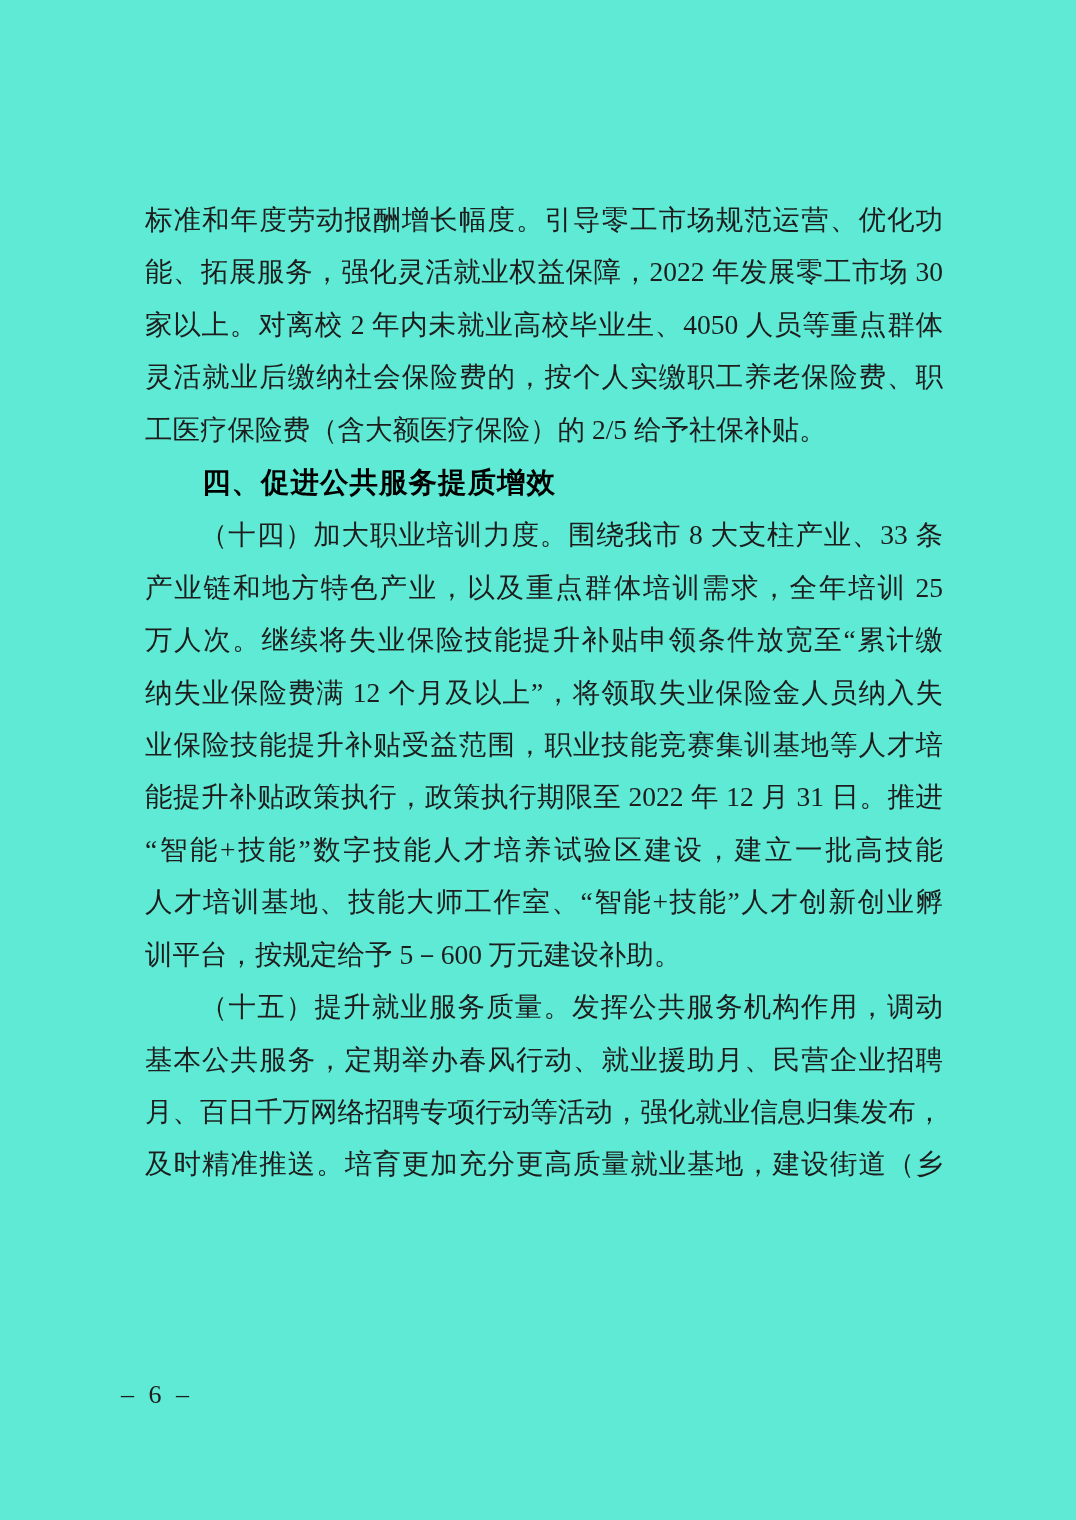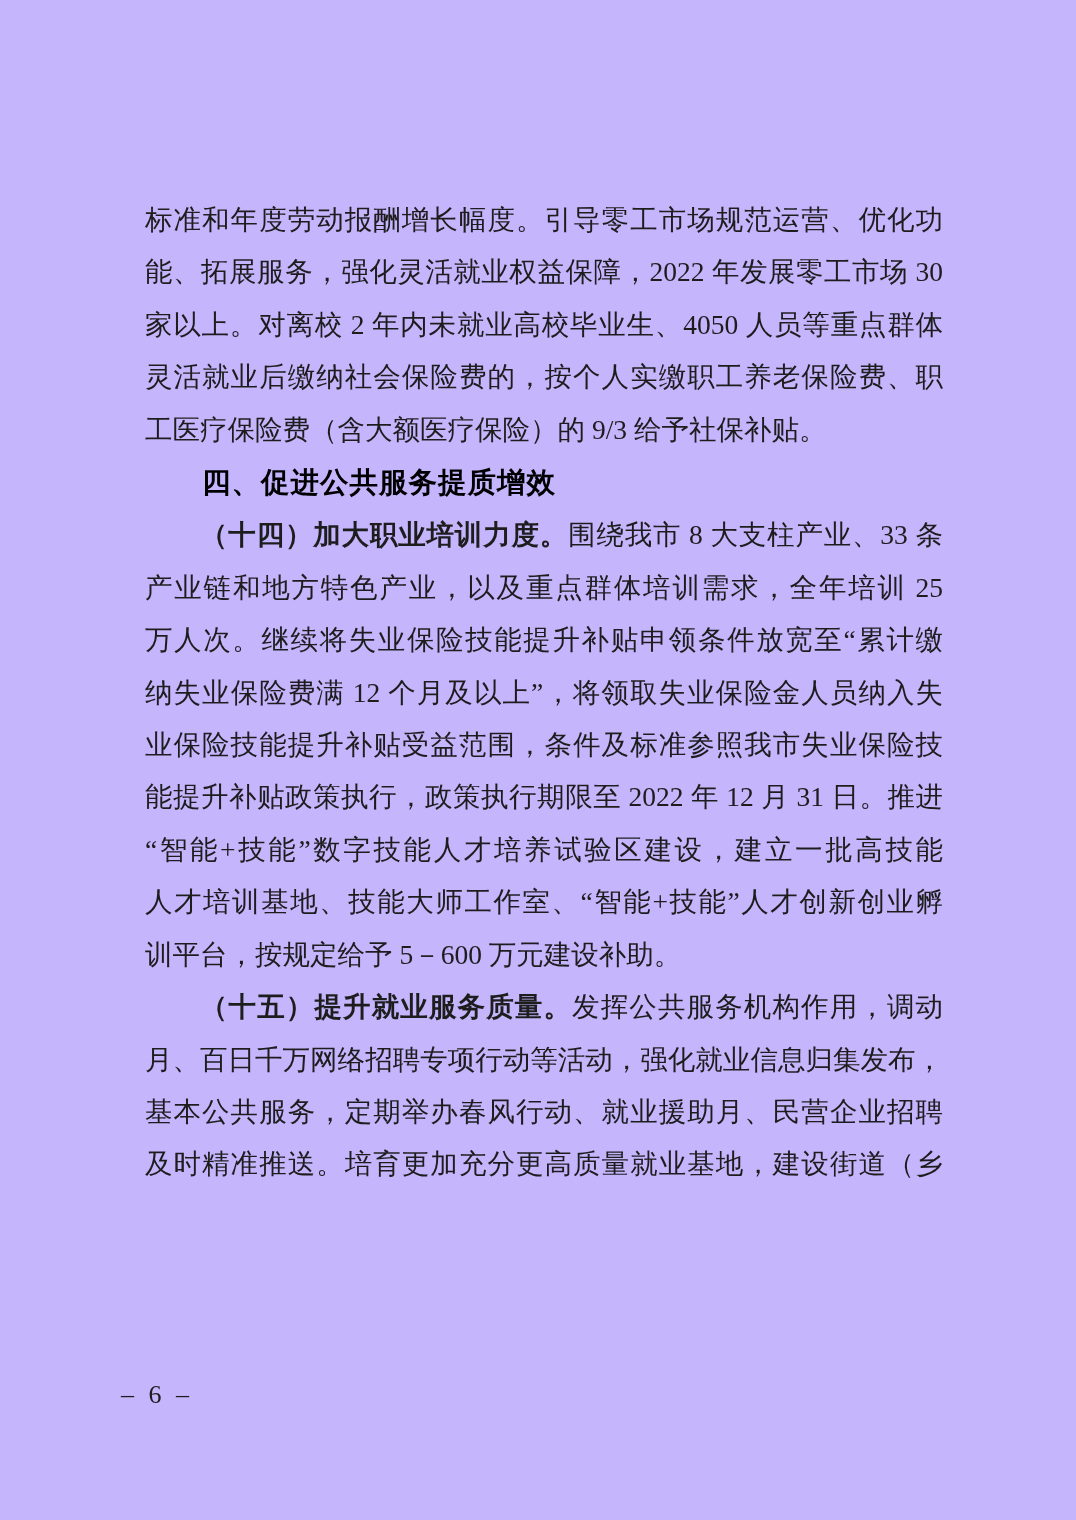--- a/index.html
+++ b/index.html
@@ -4,21 +4,21 @@
 <style>
   html, body {
     margin: 0;
     padding: 0;
     background: #e8e8e8;
   }
   .page {
     position: relative;
     width: 1076px;
     height: 1520px;
-    background: #c4b5fd;
+    background: #5eead4;
     overflow: hidden;
     font-family: "Liberation Serif", "DejaVu Serif", serif;
   }
   .doc-body {
     position: absolute;
     left: 145px;
     top: 194px;
     width: 798px;
     color: #1d1d1d;
   }
@@ -34,21 +34,21 @@
   }
   .line.indent {
     text-indent: 55px;
   }
   .seg-body {
     font-family: "Liberation Serif", "DejaVu Serif", serif;
     font-weight: 400;
   }
   .seg-lead {
     font-family: "Liberation Serif", "DejaVu Serif", serif;
-    font-weight: 700;
+    font-weight: 400;
   }
   .line.heading-line {
     text-align: right;
     text-align-last: left;
     text-indent: 57px;
   }
   .seg-heading {
     font-family: "Liberation Sans", "DejaVu Sans", sans-serif;
     font-weight: 700;
     font-size: 28.5px;
@@ -68,30 +68,30 @@
 </style>
 </head>
 <body>
 
 <div class="page">
   <div class="doc-body">
       <div class="line"><span class="seg-body">标准和年度劳动报酬增长幅度。引导零工市场规范运营、优化功</span></div>
       <div class="line"><span class="seg-body">能、拓展服务，强化灵活就业权益保障，2022 年发展零工市场 30</span></div>
       <div class="line"><span class="seg-body">家以上。对离校 2 年内未就业高校毕业生、4050 人员等重点群体</span></div>
       <div class="line"><span class="seg-body">灵活就业后缴纳社会保险费的，按个人实缴职工养老保险费、职</span></div>
-      <div class="line last"><span class="seg-body">工医疗保险费（含大额医疗保险）的 9/3 给予社保补贴。</span></div>
+      <div class="line last"><span class="seg-body">工医疗保险费（含大额医疗保险）的 2/5 给予社保补贴。</span></div>
       <div class="line heading-line last"><span class="seg-heading">四、促进公共服务提质增效</span></div>
       <div class="line indent"><span class="seg-lead">（十四）加大职业培训力度。</span><span class="seg-body">围绕我市 8 大支柱产业、33 条</span></div>
       <div class="line"><span class="seg-body">产业链和地方特色产业，以及重点群体培训需求，全年培训 25</span></div>
       <div class="line"><span class="seg-body">万人次。继续将失业保险技能提升补贴申领条件放宽至“累计缴</span></div>
       <div class="line"><span class="seg-body">纳失业保险费满 12 个月及以上”，将领取失业保险金人员纳入失</span></div>
-      <div class="line"><span class="seg-body">业保险技能提升补贴受益范围，条件及标准参照我市失业保险技</span></div>
+      <div class="line"><span class="seg-body">业保险技能提升补贴受益范围，职业技能竞赛集训基地等人才培</span></div>
       <div class="line"><span class="seg-body">能提升补贴政策执行，政策执行期限至 2022 年 12 月 31 日。推进</span></div>
       <div class="line"><span class="seg-body">“智能+技能”数字技能人才培养试验区建设，建立一批高技能</span></div>
       <div class="line"><span class="seg-body">人才培训基地、技能大师工作室、“智能+技能”人才创新创业孵</span></div>
       <div class="line last"><span class="seg-body">训平台，按规定给予 5－600 万元建设补助。</span></div>
       <div class="line indent"><span class="seg-lead">（十五）提升就业服务质量。</span><span class="seg-body">发挥公共服务机构作用，调动</span></div>
+      <div class="line"><span class="seg-body">基本公共服务，定期举办春风行动、就业援助月、民营企业招聘</span></div>
       <div class="line"><span class="seg-body">月、百日千万网络招聘专项行动等活动，强化就业信息归集发布，</span></div>
-      <div class="line"><span class="seg-body">基本公共服务，定期举办春风行动、就业援助月、民营企业招聘</span></div>
       <div class="line"><span class="seg-body">及时精准推送。培育更加充分更高质量就业基地，建设街道（乡</span></div>
     </div>
   <div class="footer">– 6 –</div>
 </div>
 
 </body></html>

